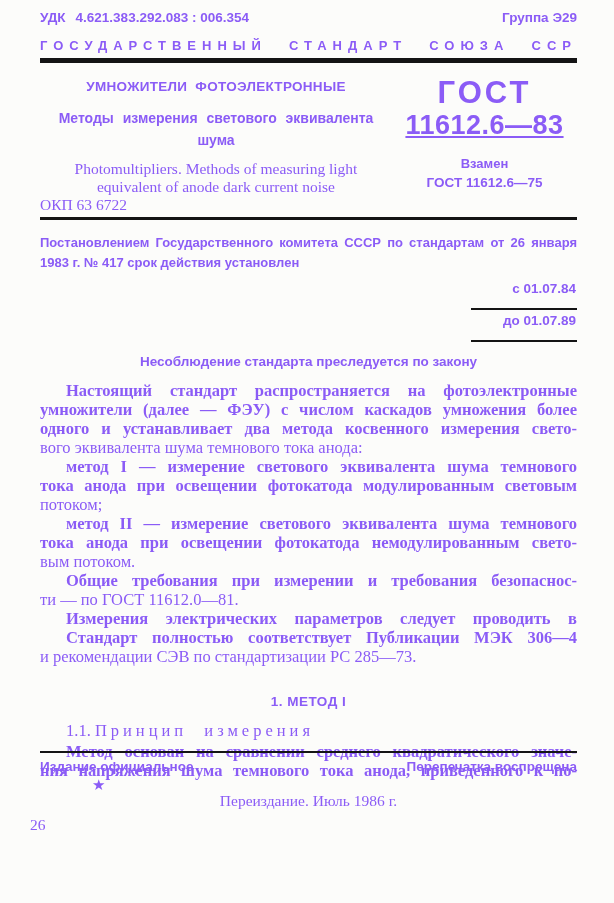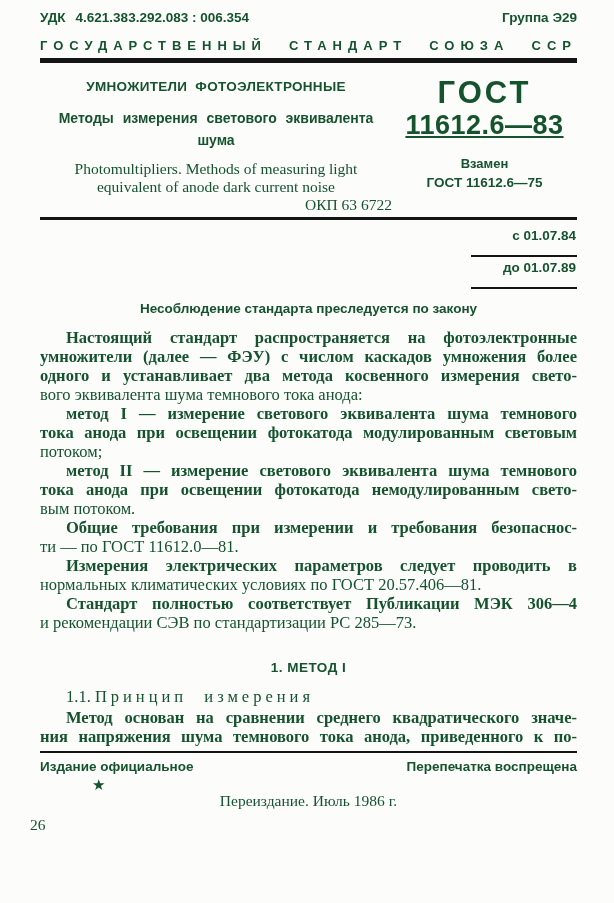--- a/index.html
+++ b/index.html
@@ -1,21 +1,21 @@
 <!DOCTYPE html>
 <html><head>
 <meta charset="utf-8">
 <style>
   html,body { margin:0; padding:0; background:#e8e8e8; }
   .page {
     position:relative;
     width:614px; height:903px;
     margin:0 auto;
     background:#fcfcfa;
-    color:#14532d;
+    color:#8b5cf6;
     font-family:"Liberation Serif", serif;
     overflow:hidden;
     box-sizing:border-box;
   }
   .inner { margin:0 37px 0 40px; padding-top:10px; }
 
   .udk-row {
     display:flex; justify-content:space-between; align-items:baseline;
     font-family:"Liberation Sans", sans-serif; font-weight:bold; font-size:13.5px;
   }
@@ -39,21 +39,21 @@
     margin-top:10px;
     font-family:"Liberation Sans", sans-serif; font-weight:bold; font-size:13.5px;
     word-spacing:4px; letter-spacing:0.3px;
   }
   .sub-ru {
     margin-top:13px;
     font-family:"Liberation Sans", sans-serif; font-weight:bold; font-size:14px;
     line-height:22px; word-spacing:5px;
   }
   .name-en { margin-top:9px; font-size:15.5px; line-height:18px; }
-  .okp { margin-top:auto; text-align:right; font-size:15.5px; padding-bottom:3px; }
+  .okp { margin-top:auto; text-align:left; font-size:15.5px; padding-bottom:3px; }
 
   .right-col {
     flex:1; text-align:center; padding-top:8px;
     font-family:"Liberation Sans", sans-serif; font-weight:bold;
   }
   .gost-big { font-size:31px; letter-spacing:3px; line-height:32px; }
   .gost-num { font-size:27px; letter-spacing:0.5px; margin-top:2px; line-height:28px;text-decoration:underline; }
   .vzamen { font-size:13px; margin-top:17px; }
   .vzamen-num { font-size:13.5px; margin-top:4px; }
 
@@ -134,20 +134,24 @@
       <div class="right-col">
         <div class="gost-big">ГОСТ</div>
         <div class="gost-num">11612.6—83</div>
         <div class="vzamen">Взамен</div>
         <div class="vzamen-num">ГОСТ 11612.6—75</div>
       </div>
     </div>
 
     <div class="rule mid"></div>
 
+    <div class="decree">
+      <div class="jl">Постановлением Государственного комитета СССР по стандартам от 26 января</div>
+      <div>1983 г. № 417 срок действия установлен</div>
+    </div>
 
     <div class="dates">
       <div class="date-item">с 01.07.84</div>
       <div class="date-item">до 01.07.89</div>
     </div>
 
     <div class="law">Несоблюдение стандарта преследуется по закону</div>
 
     <div class="body-text">
         <div>
@@ -165,21 +169,20 @@
           <div class="bline ind jl">метод II — измерение светового эквивалента шума темнового</div>
           <div class="bline jl">тока анода при освещении фотокатода немодулированным свето-</div>
           <div class="bline">вым потоком.</div>
         </div>
         <div>
           <div class="bline ind jl">Общие требования при измерении и требования безопаснос-</div>
           <div class="bline">ти — по ГОСТ 11612.0—81.</div>
         </div>
         <div>
           <div class="bline ind jl">Измерения электрических параметров следует проводить в</div>
-          <div class="bline">нормальных климатических условиях по ГОСТ 20.57.406—81.</div>
         </div>
         <div>
           <div class="bline ind jl">Стандарт полностью соответствует Публикации МЭК 306—4</div>
           <div class="bline">и рекомендации СЭВ по стандартизации РС 285—73.</div>
         </div>
       </div>
 
     <div class="sec-head">1. МЕТОД I</div>
     <div class="sub-head">
       <span>1.1.</span>

